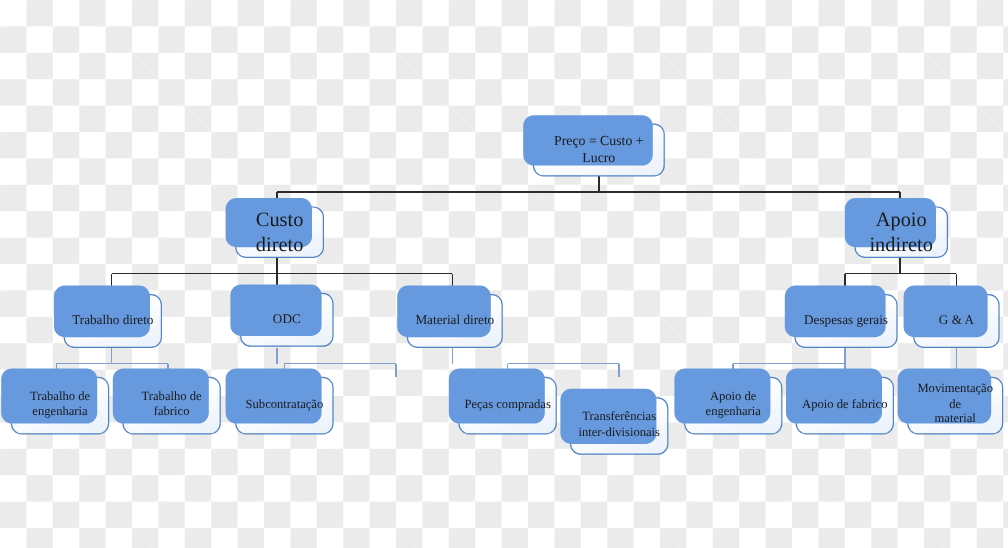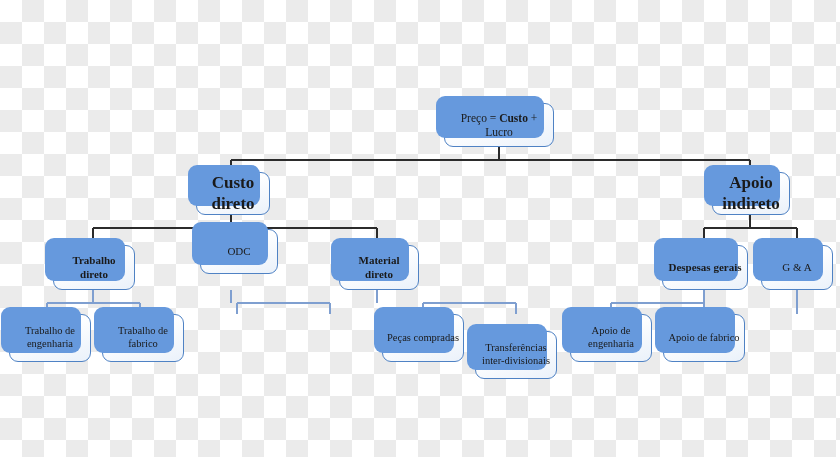--- a/index.html
+++ b/index.html
@@ -37,21 +37,21 @@
   .node::before{
     content:"";
     position:absolute;
     left:-9px;top:-8px;
     width:100%;height:100%;
     background:#6699dd;
     border-radius:9px;
     z-index:-1;
   }
   .node .lbl{display:block;padding:0 4px;}
-  .b{font-weight:bold;}
+  .b{font-weight:normal;}
   .root .lbl{font-size:11.5px;}
   .lvl2 .lbl{font-size:17px;}
   .lvl3 .lbl{font-size:11px;}
   .leaf .lbl{font-size:10.5px;}
 </style>
 </head>
 <body>
 
 <div id="stage">
 
@@ -111,21 +111,21 @@
   </div>
 
   <div class="node lvl2" style="left:712px;top:172px;width:78px;height:43px;">
     <span class="lbl b">Apoio indireto</span>
   </div>
 
   <div class="node lvl3" style="left:53px;top:245px;width:82px;height:45px;">
     <span class="lbl b">Trabalho direto</span>
   </div>
 
-  <div class="node lvl3" style="left:200px;top:229px;width:78px;height:45px;font-family:Liberation Serif, serif;">
+  <div class="node lvl3" style="left:200px;top:244px;width:78px;height:45px;font-family:Liberation Serif, serif;">
     <span class="lbl">ODC</span>
   </div>
 
   <div class="node lvl3" style="left:339px;top:245px;width:80px;height:45px;">
     <span class="lbl b">Material direto</span>
   </div>
 
   <div class="node lvl3" style="left:662px;top:245px;width:86px;height:45px;">
     <span class="lbl b">Despesas gerais</span>
   </div>
@@ -141,20 +141,23 @@
     </span>
   </div>
 
   <div class="node leaf" style="left:102px;top:314px;width:82px;height:48px;">
     <span class="lbl">
       <span>Trabalho de</span><br>
       <span>fabrico</span>
     </span>
   </div>
 
+  <div class="node leaf" style="left:196px;top:314px;width:82px;height:48px;">
+    <span class="lbl b">Subcontratação</span>
+  </div>
 
 
   <div class="node leaf" style="left:382px;top:314px;width:82px;height:48px;">
     <span class="lbl">Peças compradas</span>
   </div>
 
   <div class="node leaf" style="left:475px;top:331px;width:82px;height:48px;">
     <span class="lbl">
       <span>Transferências</span><br>
       <span>inter-divisionais</span>
@@ -165,14 +168,20 @@
     <span class="lbl">
       <span>Apoio de</span><br>
       <span>engenharia</span>
     </span>
   </div>
 
   <div class="node leaf" style="left:663px;top:314px;width:82px;height:48px;">
     <span class="lbl">Apoio de fabrico</span>
   </div>
 
+  <div class="node leaf" style="left:756px;top:314px;width:80px;height:48px;">
+    <span class="lbl">
+      <span>Movimentação de</span><br>
+      <span>material</span>
+    </span>
+  </div>
 
 </div>
 
 </body></html>

